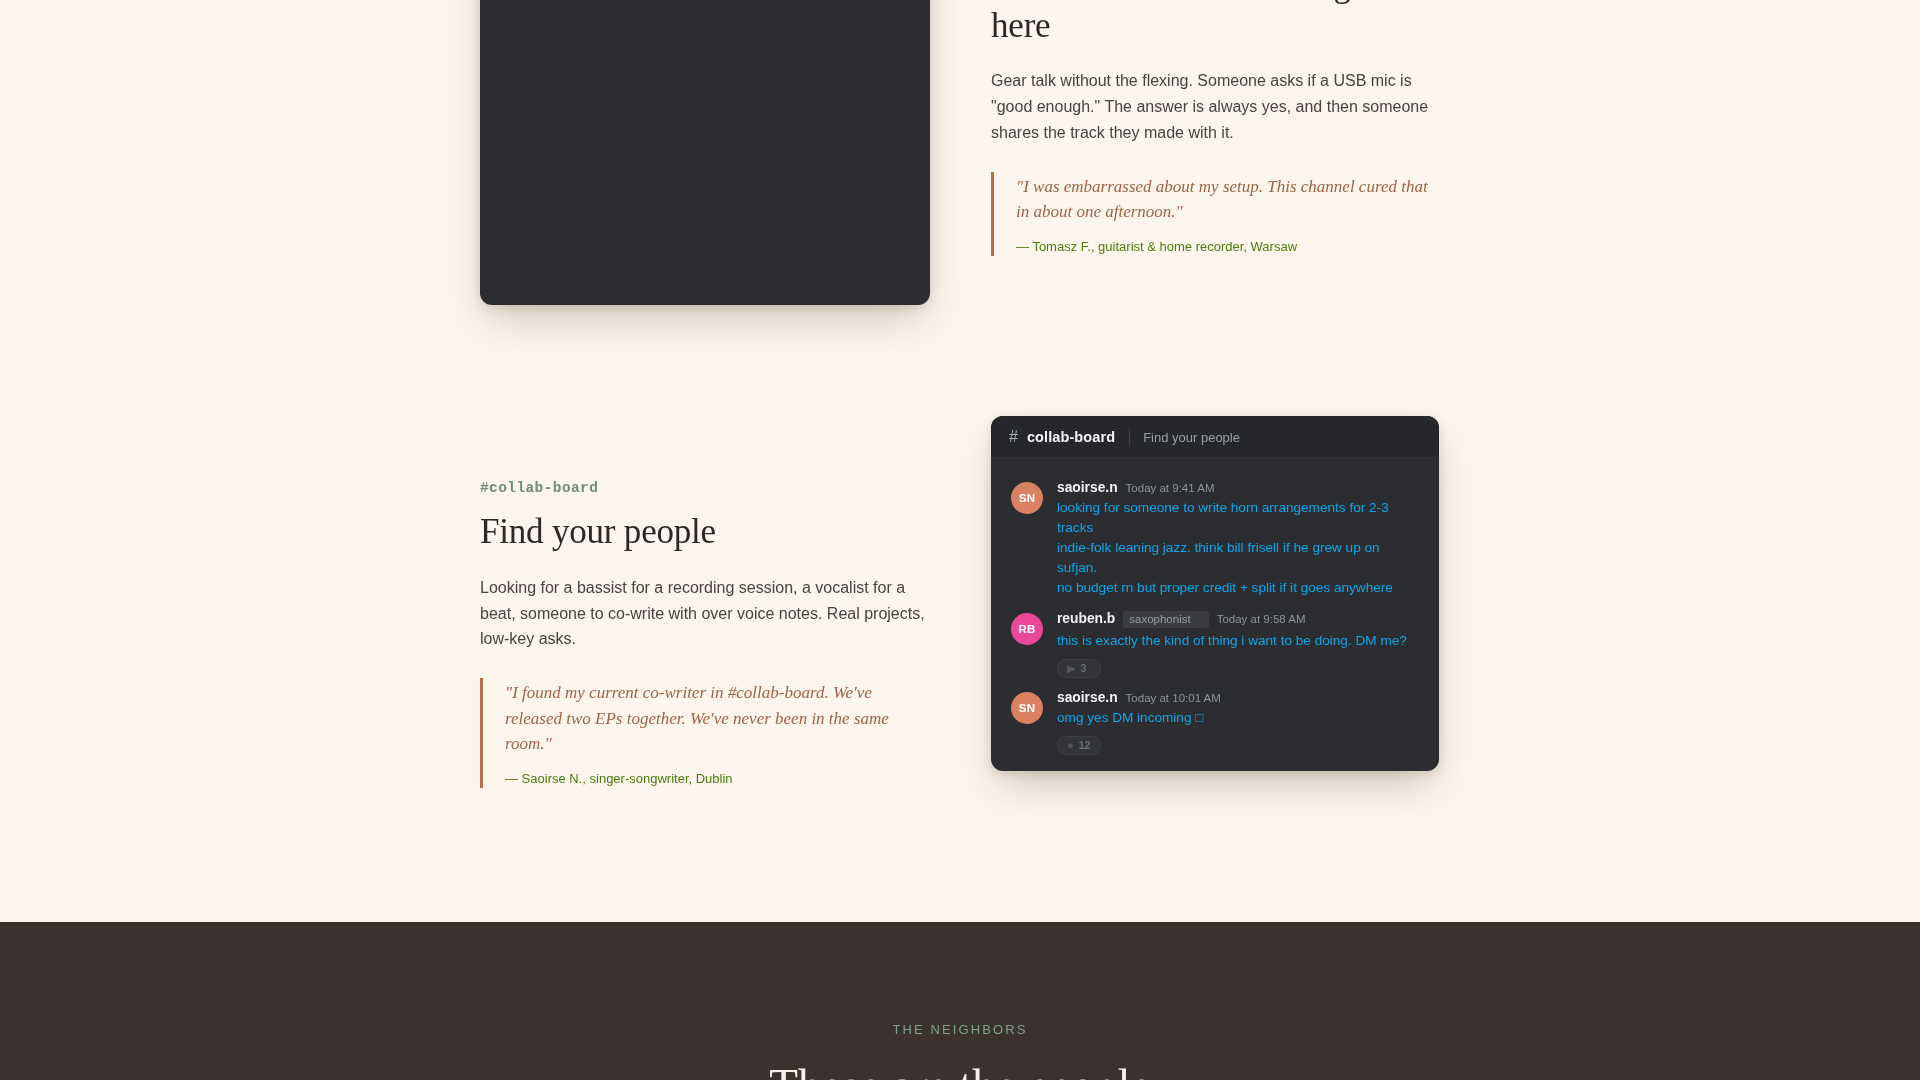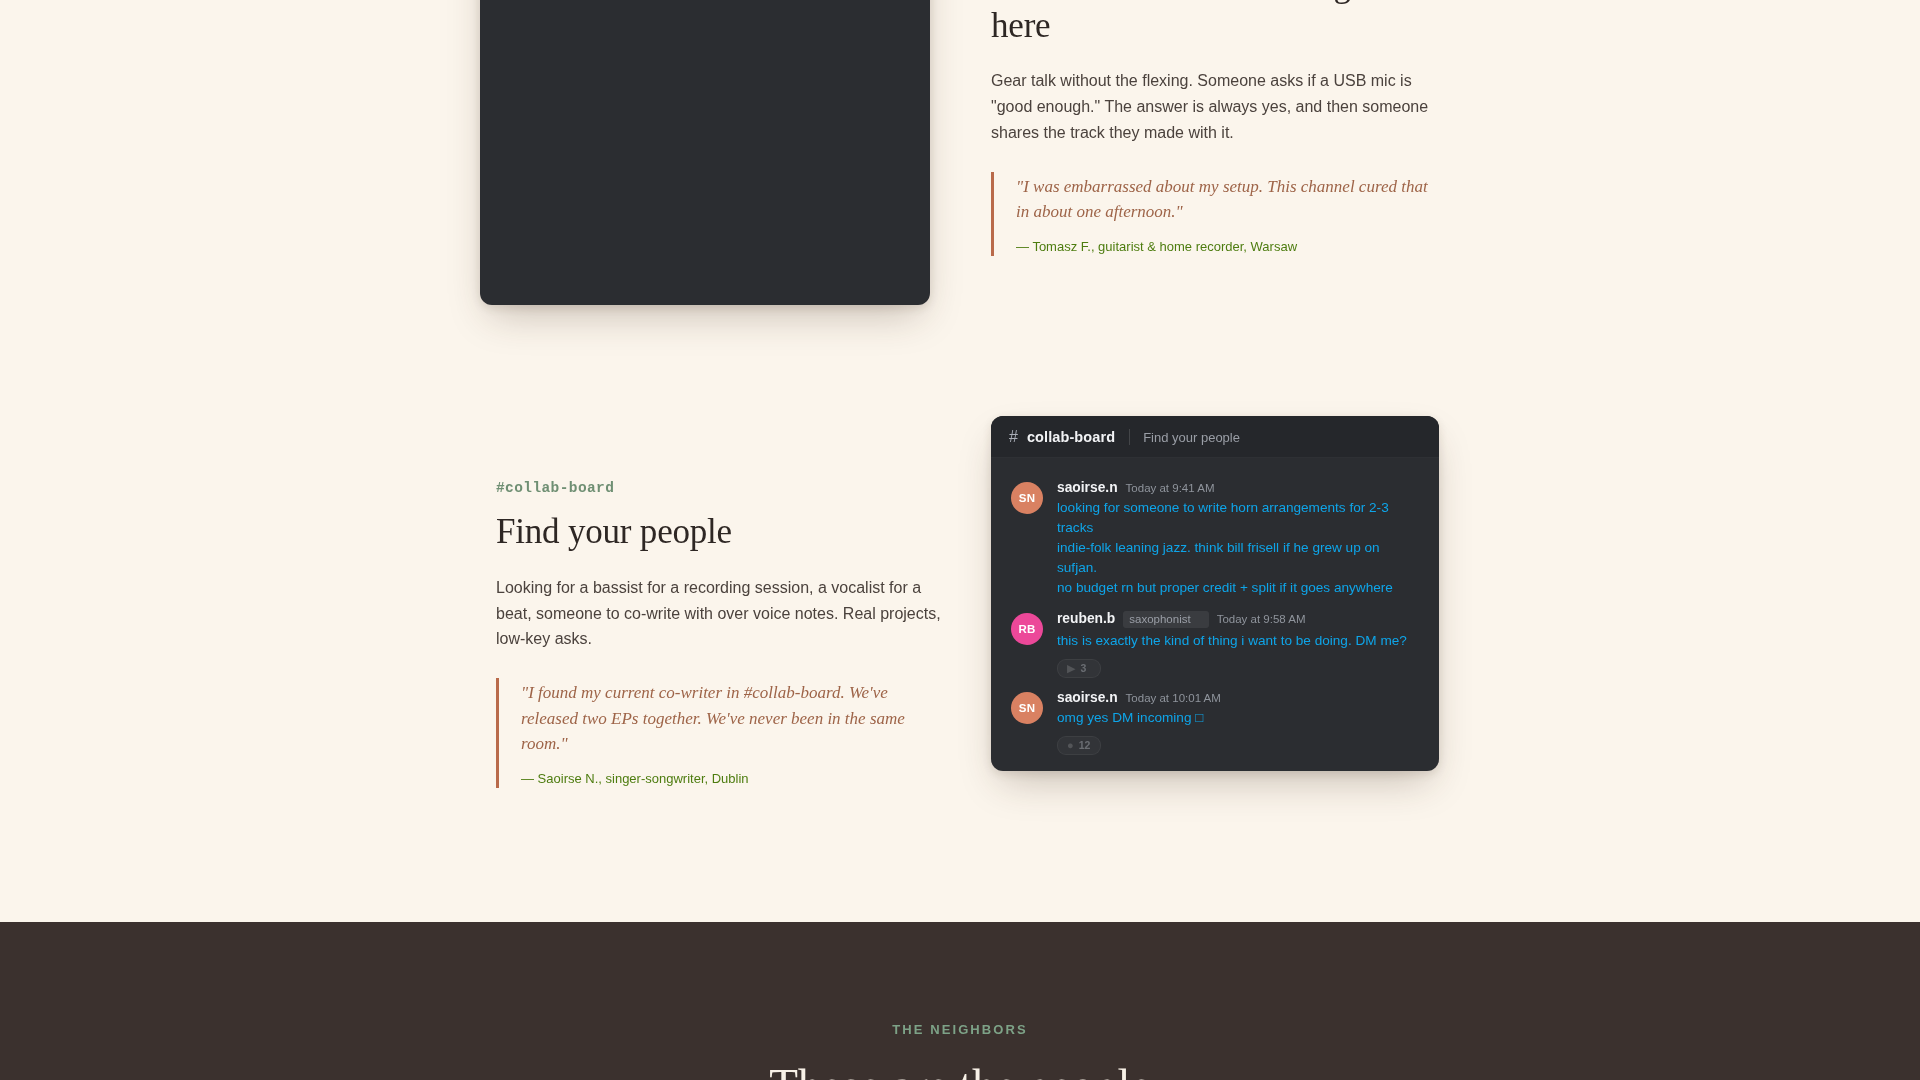--- a/index.html
+++ b/index.html
@@ -20,21 +20,21 @@
   .sec1 .chat-card {
     position: absolute; left: 480px; top: -330px;
     width: 450px; height: 635px;
   }
   .sec1 .copy {
     position: absolute; left: 991px; top: -35px; width: 440px;
   }
 
   
   .sec2 { position: absolute; left: 0; top: 400px; width: 1920px; height: 522px; }
-  .sec2 .copy { position: absolute; left: 496px; top: 80px; width: 450px; }
+  .sec2 .copy { position: absolute; left: 480px; top: 80px; width: 450px; }
   .sec2 .chat-card { position: absolute; left: 991px; top: 16px; width: 448px; }
 
   
   .chat-card {
     background: #2b2d31;
     border-radius: 12px;
     box-shadow: 0 18px 40px -10px rgba(60,40,25,.28), 0 3px 10px rgba(60,40,25,.12);
     overflow: hidden;
     display: flex; flex-direction: column;
   }
@@ -113,21 +113,21 @@
   .quote .qattr { color: #4d7c0f; font-size: 13px; }
 
   
   .sec3 {
     position: absolute; left: 0; top: 922px; width: 1920px; height: 158px;
     background: #3b312e; overflow: hidden;
     display: flex; flex-direction: column; align-items: center;
   }
   .sec3 .eyebrow-dark {
     font-family: "Liberation Sans", sans-serif;
-    color: #7da287; font-size: 13px; font-weight: 700;
+    color: #7da287; font-size: 13px; font-weight: 400;
     letter-spacing: 2.1px; margin-top: 100px;
   }
   .sec3 .big-title {
     font-family: "Liberation Serif", serif;
     color: #f8f1e7; font-size: 47px; font-weight: 400;
     margin-top: 21px; letter-spacing: -.3px; white-space: nowrap;
   }
 </style>
 </head>
 <body>

